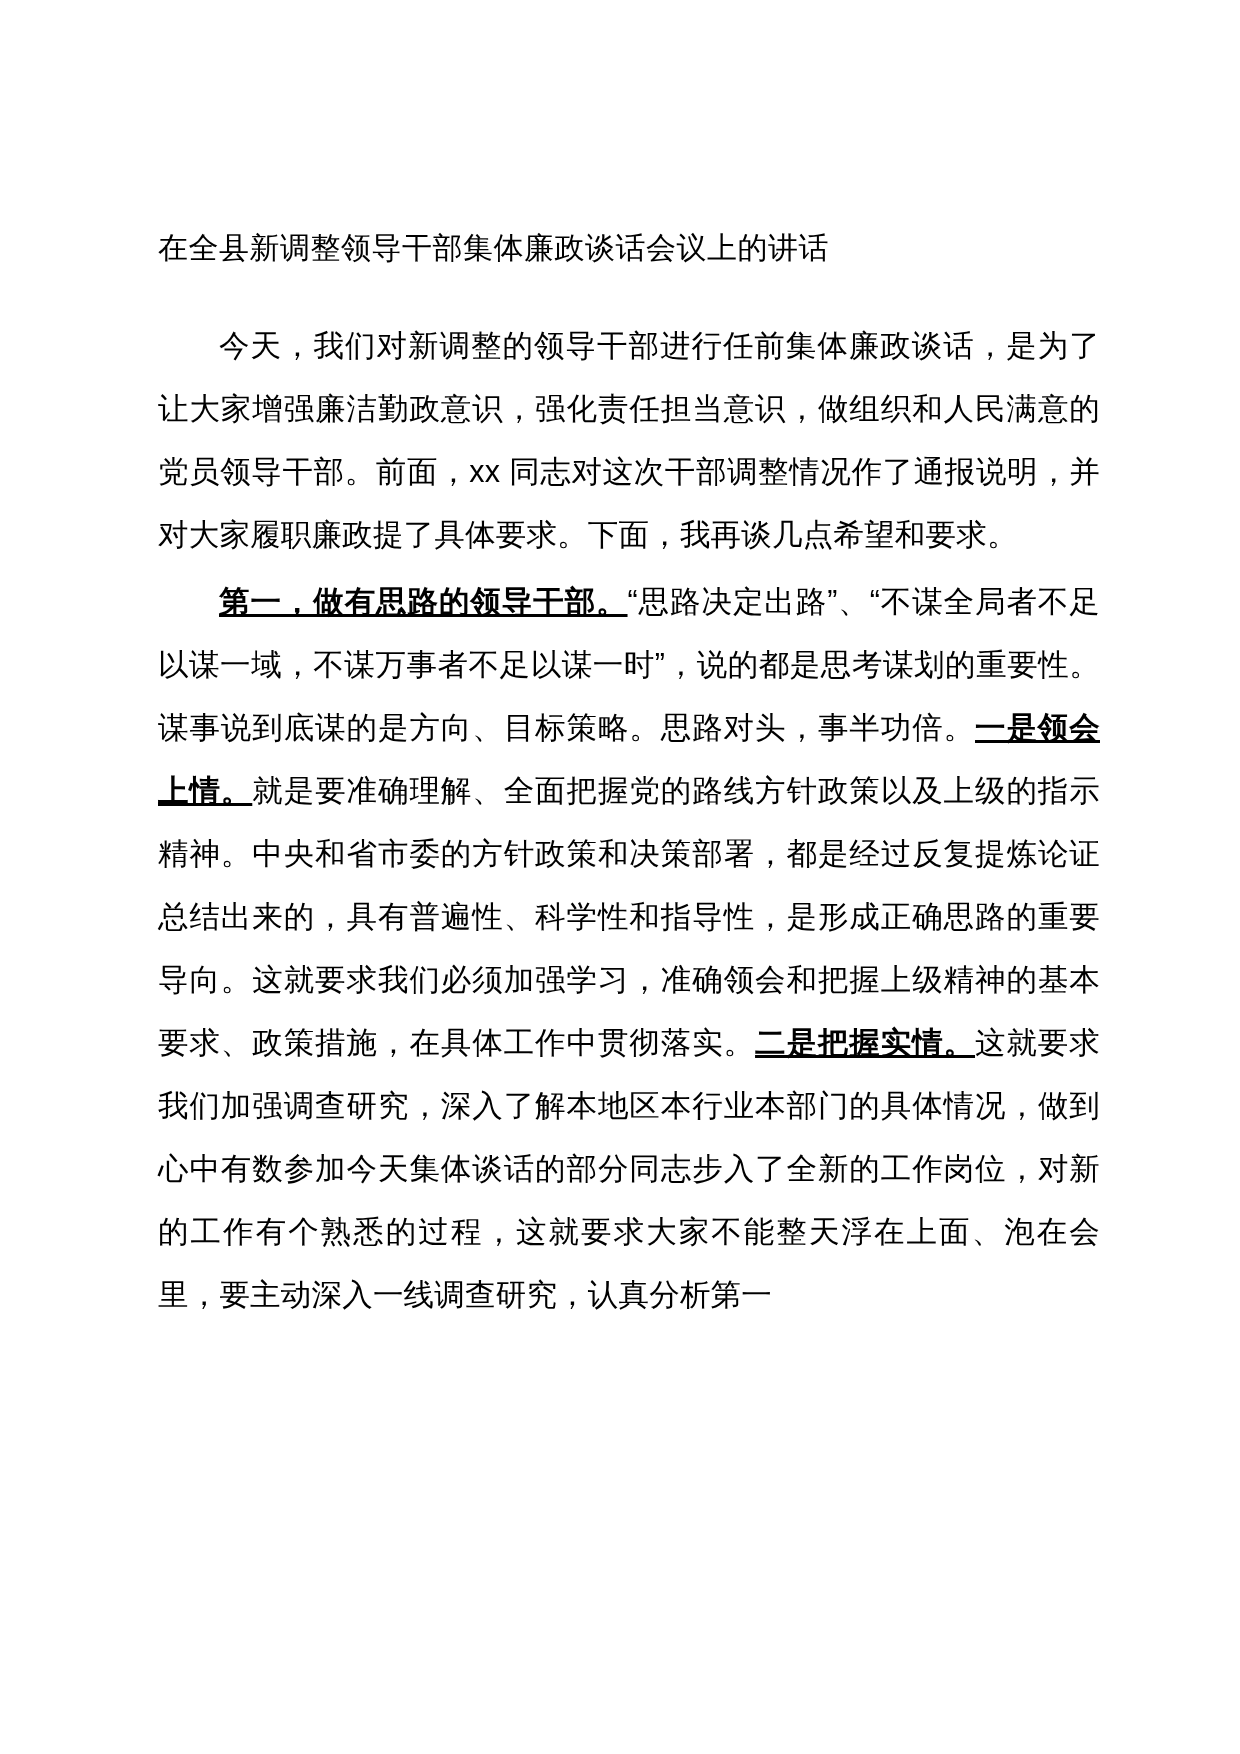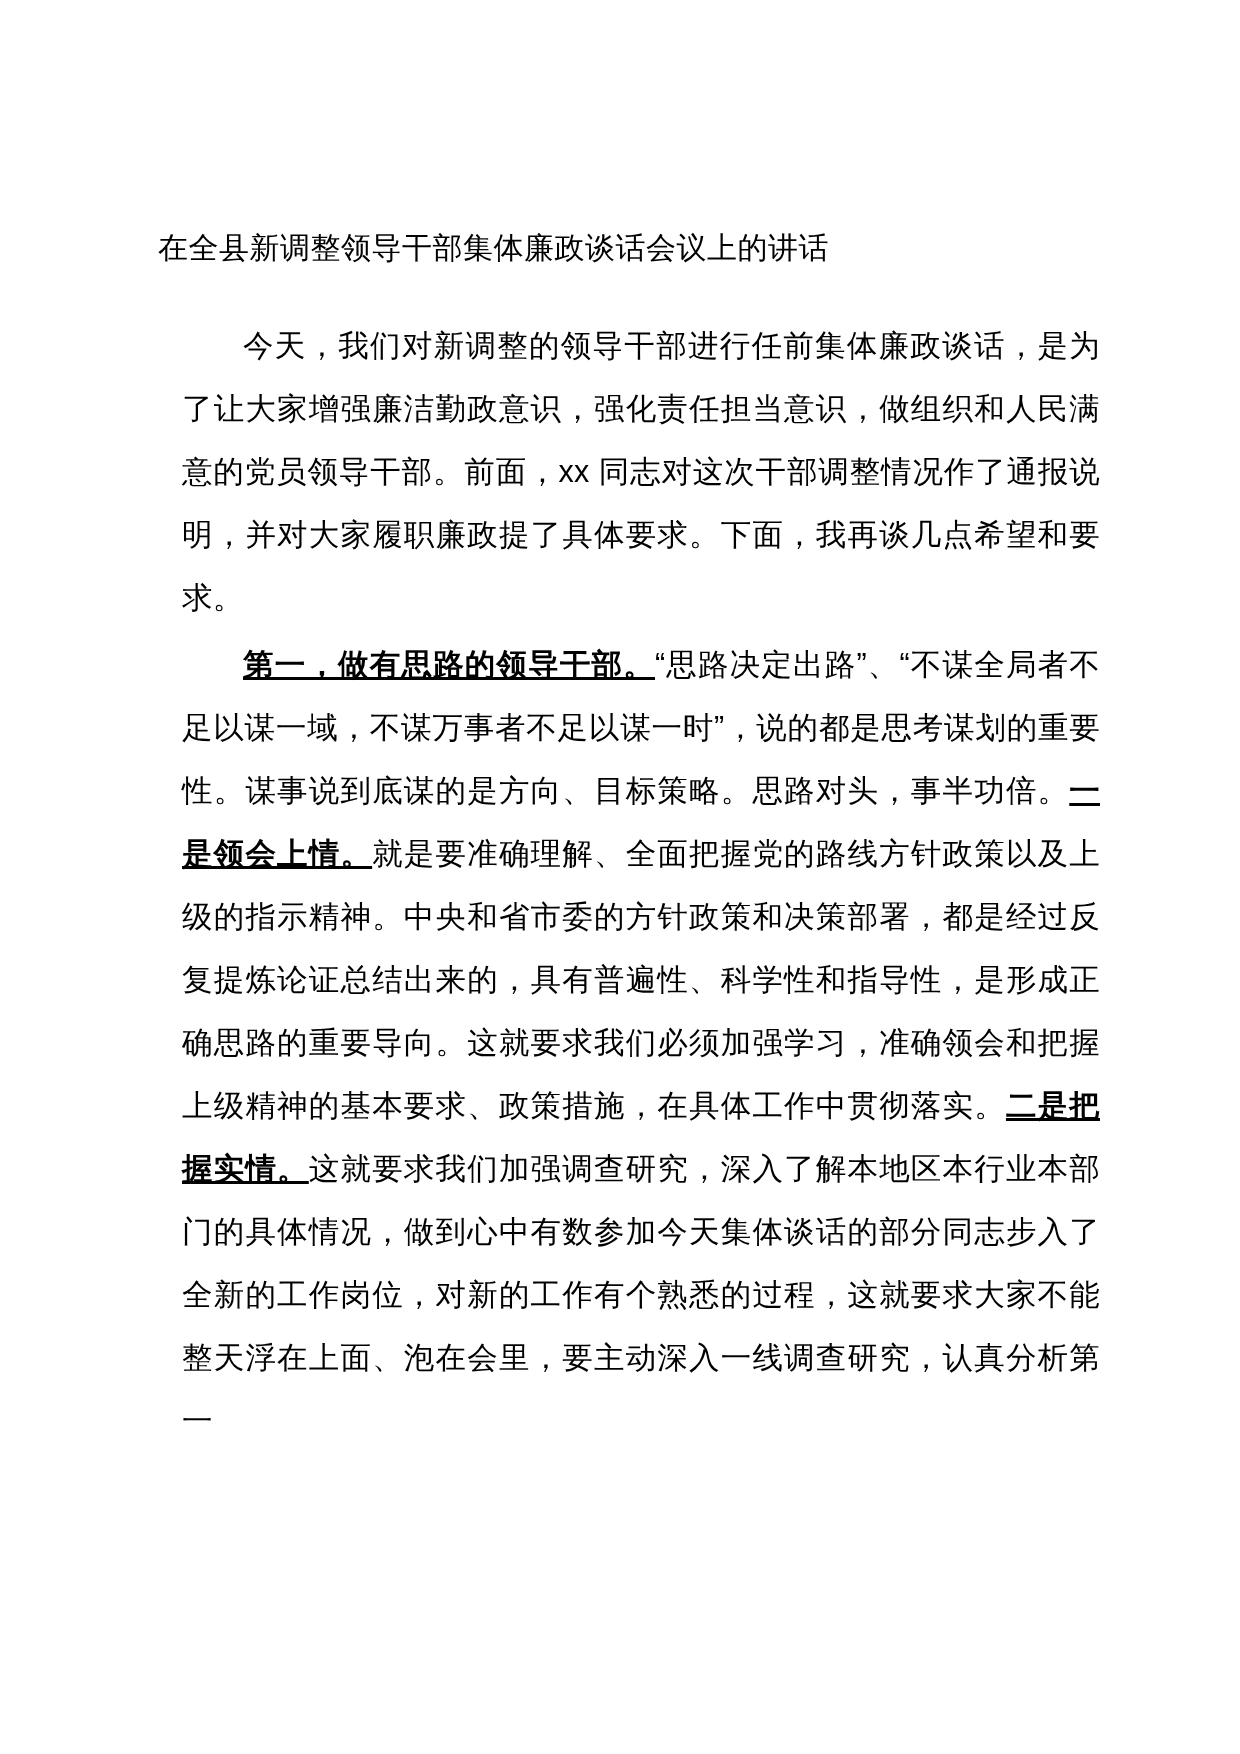--- a/index.html
+++ b/index.html
@@ -33,21 +33,20 @@
     font-size: 30.5px;
     line-height: 63px;
     text-align: justify;
     text-justify: inter-ideograph;
     margin: 0 0 4px 0;
     letter-spacing: 0.2px;
     color: #000;
   }
   .para.indent {
     text-indent: 2em;
-    margin-left: 24px;
   }
   .bold {
     font-weight: bold;
     text-decoration: underline;
   }
 </style>
 </head>
 <body>
 
 <div class="page">

